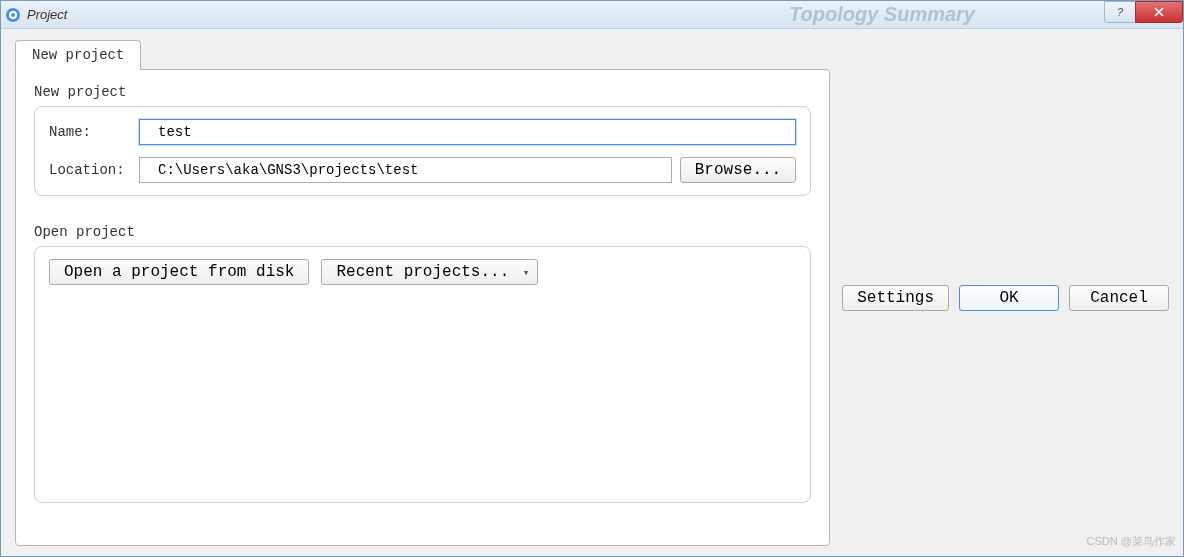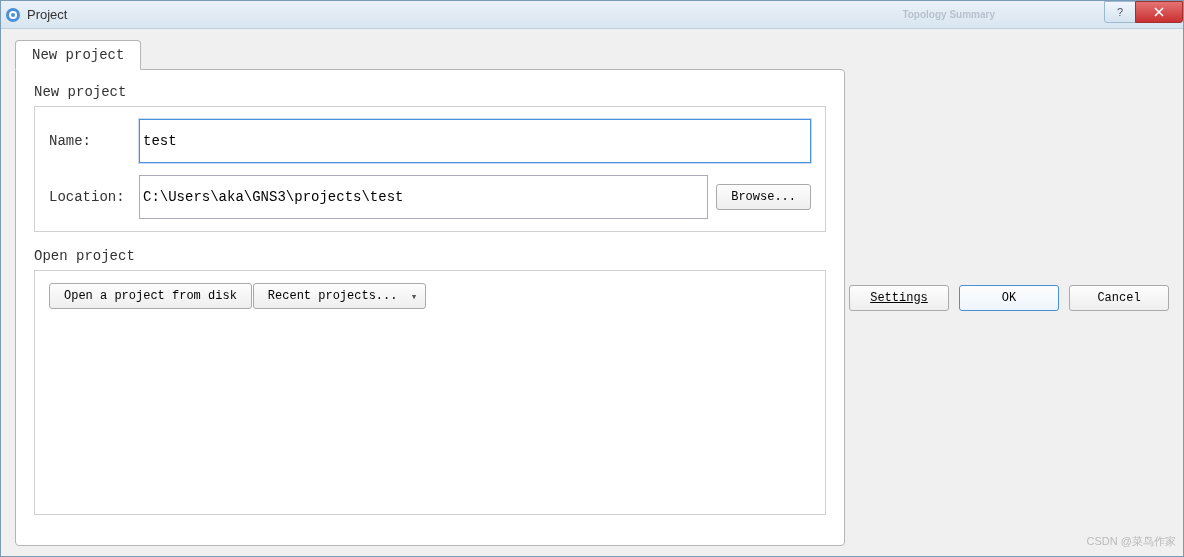--- a/index.html
+++ b/index.html
@@ -21,37 +21,38 @@
       flex-direction: column;
     }
     .titlebar {
       height: 28px;
       background: linear-gradient(to bottom, #eaf1f8, #d8e5f0);
       display: flex;
       align-items: center;
       padding: 0 4px;
       border-bottom: 1px solid #bcd0e0;
       position: relative;
+      font-style: italic;
     }
     .titlebar .icon {
       width: 16px;
       height: 16px;
       margin-right: 6px;
     }
     .titlebar .title {
       color: #333;
       font-family: "Segoe UI", sans-serif;
       font-size: 13px;
     }
     .titlebar .ghost-text {
       position: absolute;
-      right: 188px;
+      right: 208px;
       color: #8a9aa8;
       font-family: "Segoe UI", sans-serif;
-      font-size: 10px;
+      font-size: 20px;
       font-weight: bold;
       opacity: 0.5;
     }
     .window-controls {
       position: absolute;
       right: 0;
       top: 0;
       display: flex;
       height: 22px;
     }
@@ -120,90 +121,90 @@
       display: flex;
       flex-direction: column;
     }
     .group-label {
       font-size: 14px;
       color: #333;
       margin-bottom: 6px;
     }
     .groupbox {
       border: 1px solid #d0d0d0;
-      border-radius: 0;
+      border-radius: 8px;
       padding: 12px 14px;
-      margin-bottom: 16px;
+      margin-bottom: 28px;
     }
     .groupbox.flex-fill { flex: 1; }
     .field-row {
       display: flex;
       align-items: center;
       margin-bottom: 12px;
     }
     .field-row:last-child { margin-bottom: 0; }
     .field-label {
       width: 90px;
       font-size: 14px;
       color: #333;
     }
     .text-input {
       flex: 1;
-      height: 44px;
+      height: 26px;
       border: 1px solid #aab;
-      padding: 2px 3px;
+      padding: 2px 18px;
       font-family: inherit;
       font-size: 14px;
       outline: none;
     }
     .text-input.focused {
       border: 1px solid #4a90d9;
       box-shadow: 0 0 0 1px rgba(74,144,217,0.3);
     }
     .btn {
       height: 26px;
       padding: 0 14px;
       border: 1px solid #aaa;
       background: linear-gradient(to bottom, #fdfdfd, #eee);
       border-radius: 3px;
       font-family: inherit;
-      font-size: 12px;
+      font-size: 16px;
       cursor: pointer;
       display: inline-flex;
       align-items: center;
       justify-content: center;
     }
     .btn.ml { margin-left: 8px; }
     .btn.primary {
       border: 1px solid #4a90d9;
       background: linear-gradient(to bottom, #fdfdfd, #eef5fc);
     }
     .open-row {
       display: flex;
-      gap: 1px;
+      gap: 12px;
     }
     .dropdown-btn {
       position: relative;
       padding-right: 28px;
     }
     .dropdown-btn::after {
       content: "▾";
       position: absolute;
       right: 8px;
       font-size: 11px;
       color: #555;
     }
     .footer-row {
       display: flex;
       align-items: center;
       margin-top: 10px;
     }
     .footer-row .spacer { flex: 1; }
     .footer-row .btn { min-width: 100px; margin-left: 10px; }
-    .footer-row .btn.settings { min-width: 100px; margin-left: 4px; text-decoration: underline; }
+    .footer-row .btn.settings { min-width: 100px; margin-left: 12px; }
     .underline-first::first-letter { text-decoration: underline; }
     .watermark {
       position: absolute;
       right: 8px;
       bottom: 8px;
       font-family: Liberation Sans, sans-serif;
       font-size: 11px;
       color: rgba(120,120,120,0.45);
       pointer-events: none;
     }

